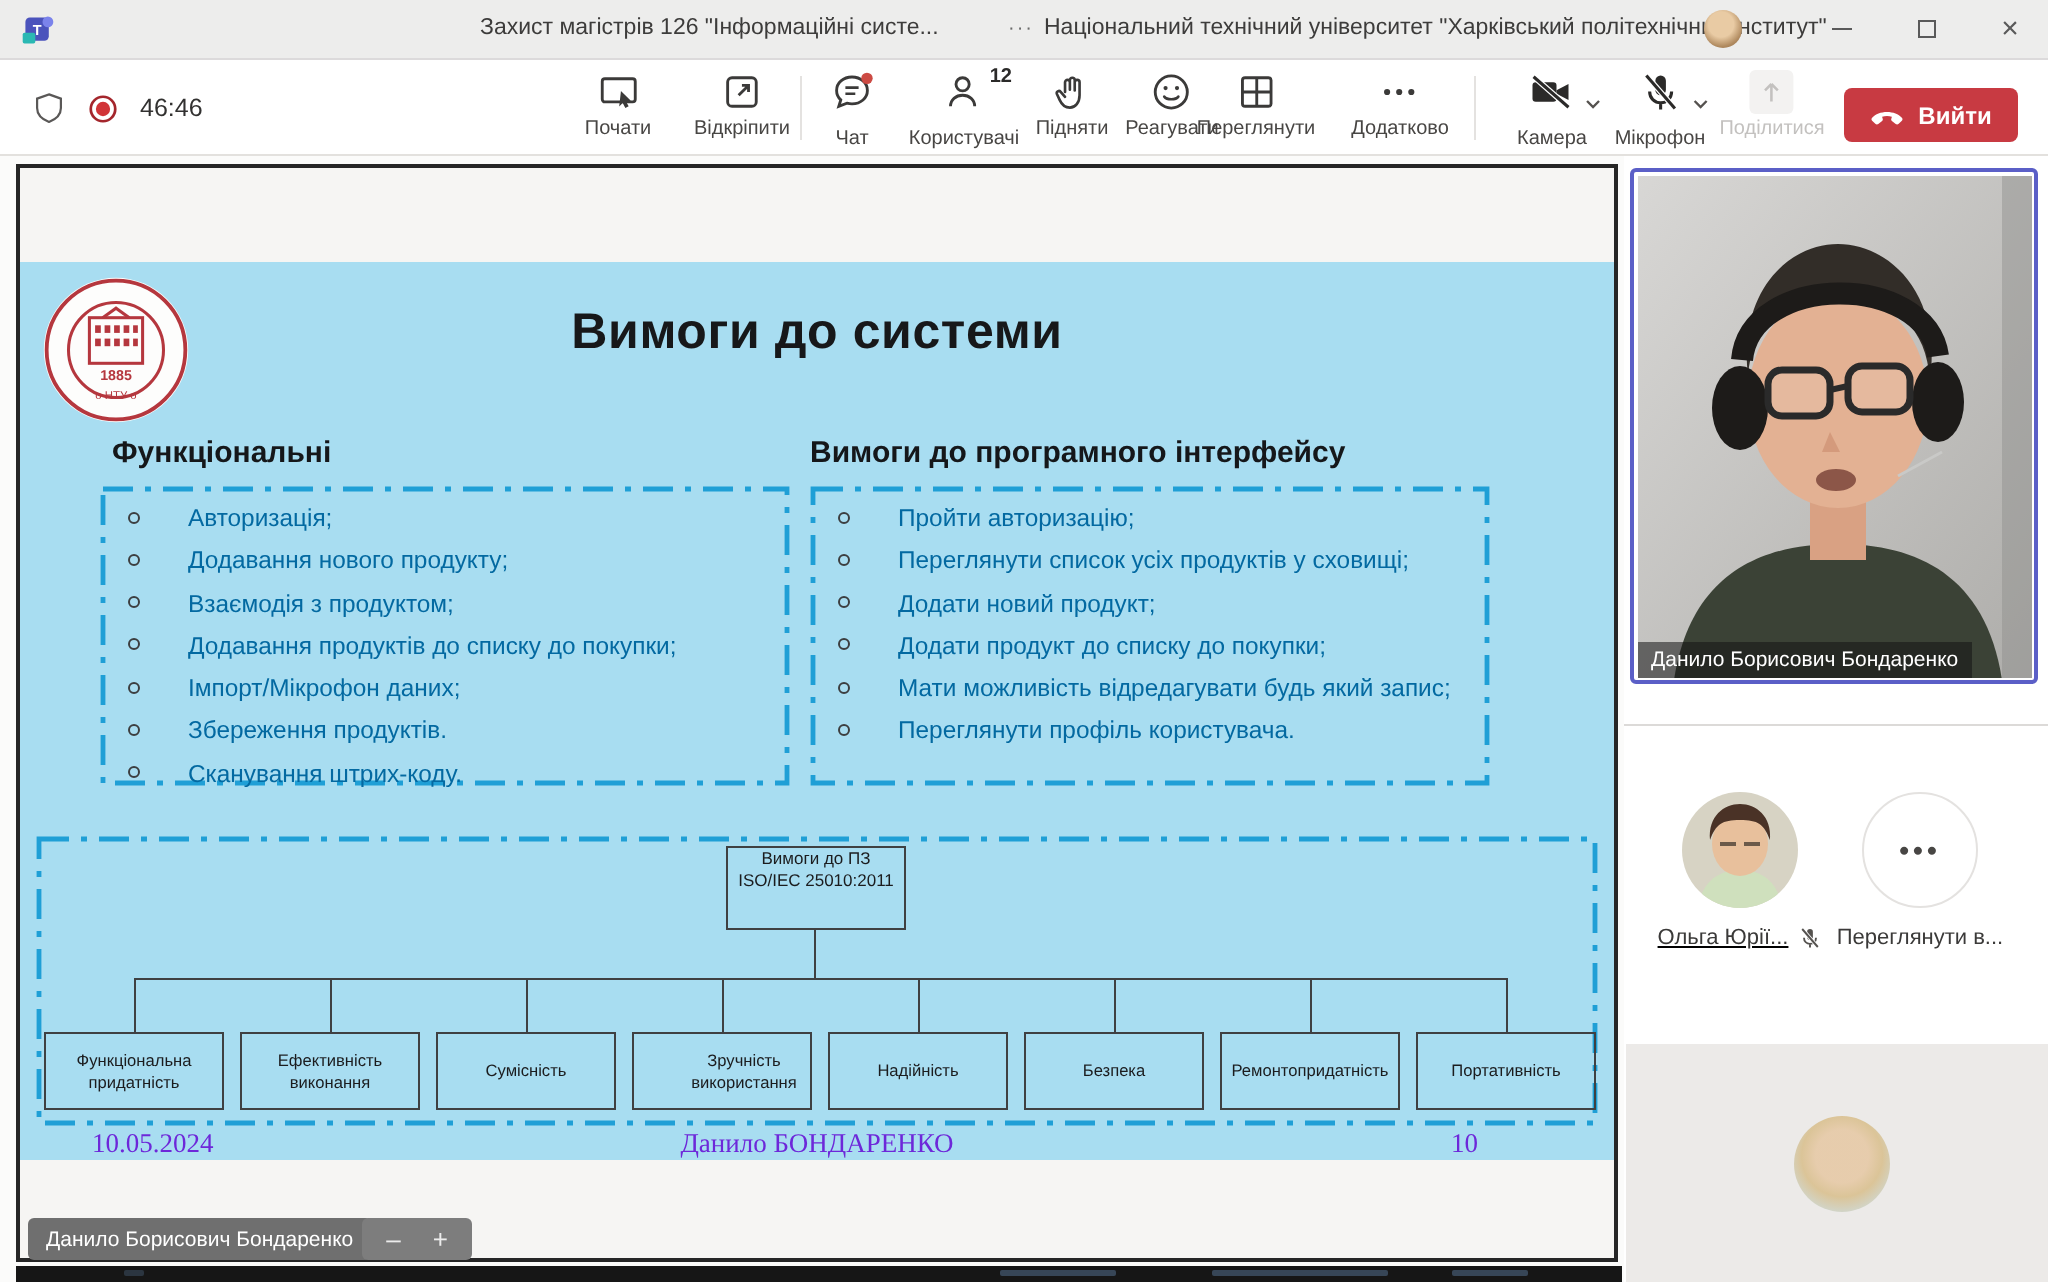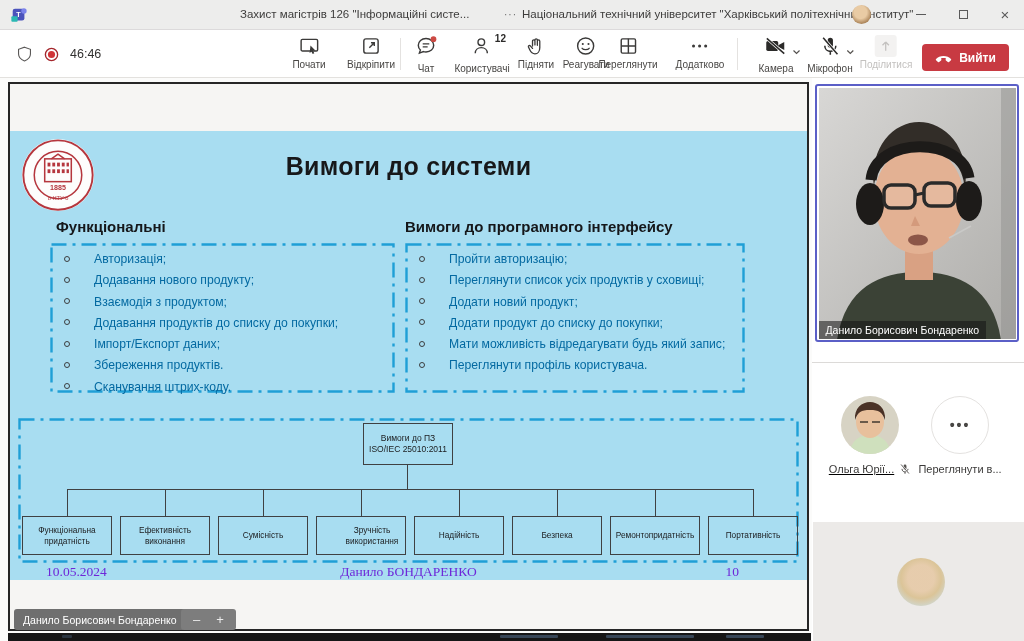--- a/index.html
+++ b/index.html
@@ -48,21 +48,21 @@
 
   .dash-box { position:absolute; }
   .dash-box svg { position:absolute; left:0; top:0; }
   .box-left { left:40px; top:112px; width:345px; height:150px; }
   .box-right { left:395px; top:112px; width:340px; height:150px; }
   .req-list { position:absolute; left:14px; top:9px; right:8px; list-style:none; }
   .req-list li { display:flex; gap:24px; font-size:12.2px; color:#0369a1; margin-bottom:7.3px; align-items:flex-start; }
   .blt { flex:0 0 auto; width:6px; height:6px; border:1.3px solid #3c3e40; border-radius:50%; margin-top:3.5px; }
 
   .diagram { position:absolute; left:8px; top:287px; width:781px; height:145px; }
-  .diag-root { position:absolute; left:345px; top:5px; width:90px; height:42px; border:1px solid #3f4042; display:flex; flex-direction:column; align-items:center; justify-content:center; font-size:8.5px; color:#1b1c1e; text-align:center; line-height:1.3; }
+  .diag-root { position:absolute; left:345px; top:5px; width:90px; height:42px; border:1px solid #3f4042; display:flex; flex-direction:column; align-items:center; font-size:8.5px; color:#1b1c1e; text-align:center; line-height:1.3; }
   .dline { position:absolute; background:#3f4042; }
   .stub { left:389px; top:47px; width:1px; height:24px; }
   .hline { left:49px; top:71px; width:687px; height:1px; }
   .diag-box { position:absolute; top:98px; width:90px; height:39px; border:1px solid #3f4042; display:flex; align-items:center; justify-content:center; text-align:center; font-size:8.3px; line-height:1.25; color:#1b1c1e; padding:2px; }
   .vline { top:71px; width:1px; height:27px; }
 
   .slide-footer { position:absolute; left:0; top:433px; width:100%; height:16px; font-family:"Liberation Serif", serif; font-size:13.5px; color:#6d28d9; }
   .sf-date { position:absolute; left:36px; }
   .sf-author { position:absolute; left:0; width:100%; text-align:center; }
   .sf-page { position:absolute; right:68px; }
@@ -301,21 +301,21 @@
             <li>
               <span class="blt"></span>
               <span>Взаємодія з продуктом;</span>
             </li>
             <li>
               <span class="blt"></span>
               <span>Додавання продуктів до списку до покупки;</span>
             </li>
             <li>
               <span class="blt"></span>
-              <span>Імпорт/Експорт даних;</span>
+              <span>Імпорт/Мікрофон даних;</span>
             </li>
             <li>
               <span class="blt"></span>
               <span>Збереження продуктів.</span>
             </li>
             <li>
               <span class="blt"></span>
               <span>Сканування штрих-коду.</span>
             </li>
           </ul>

